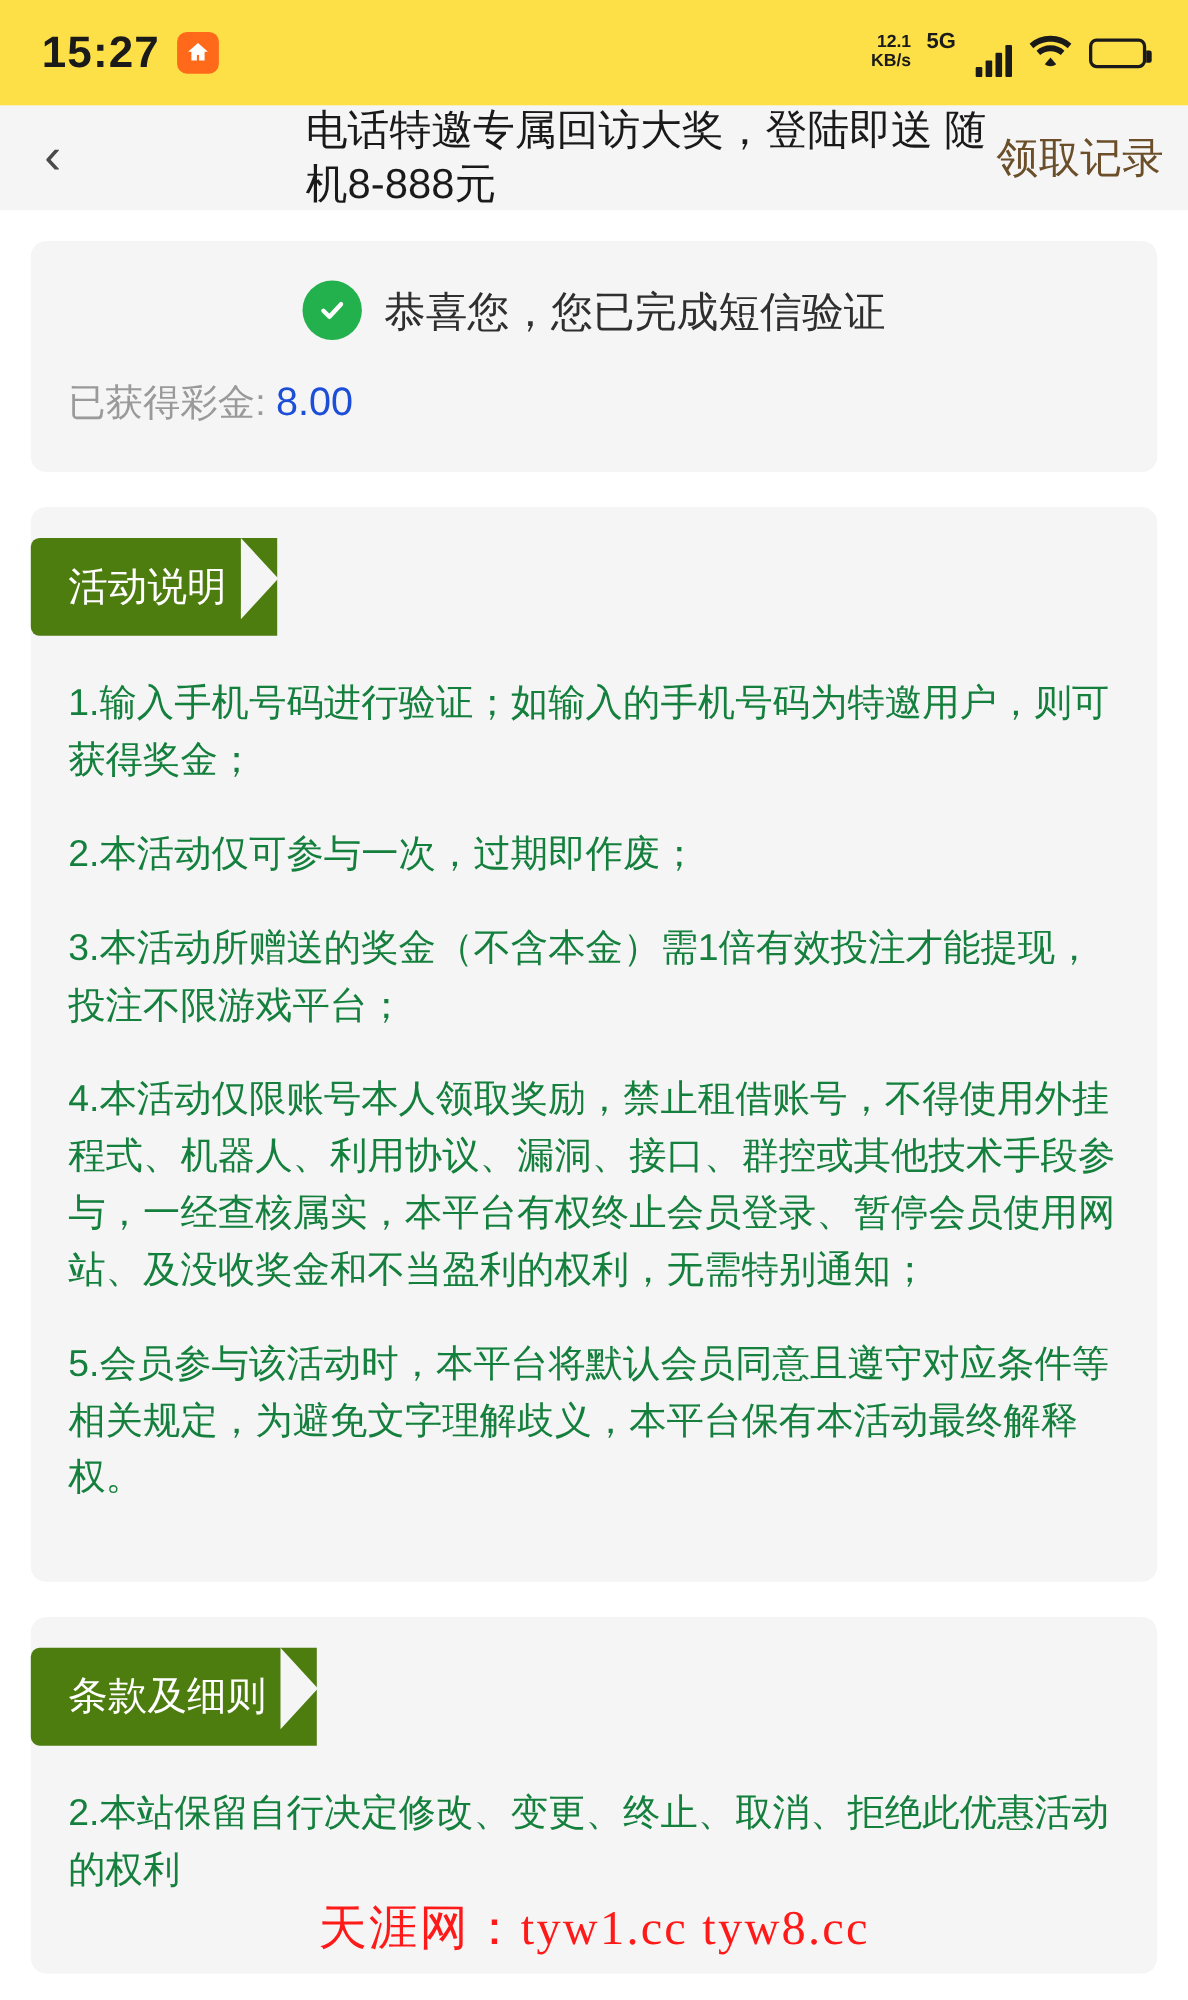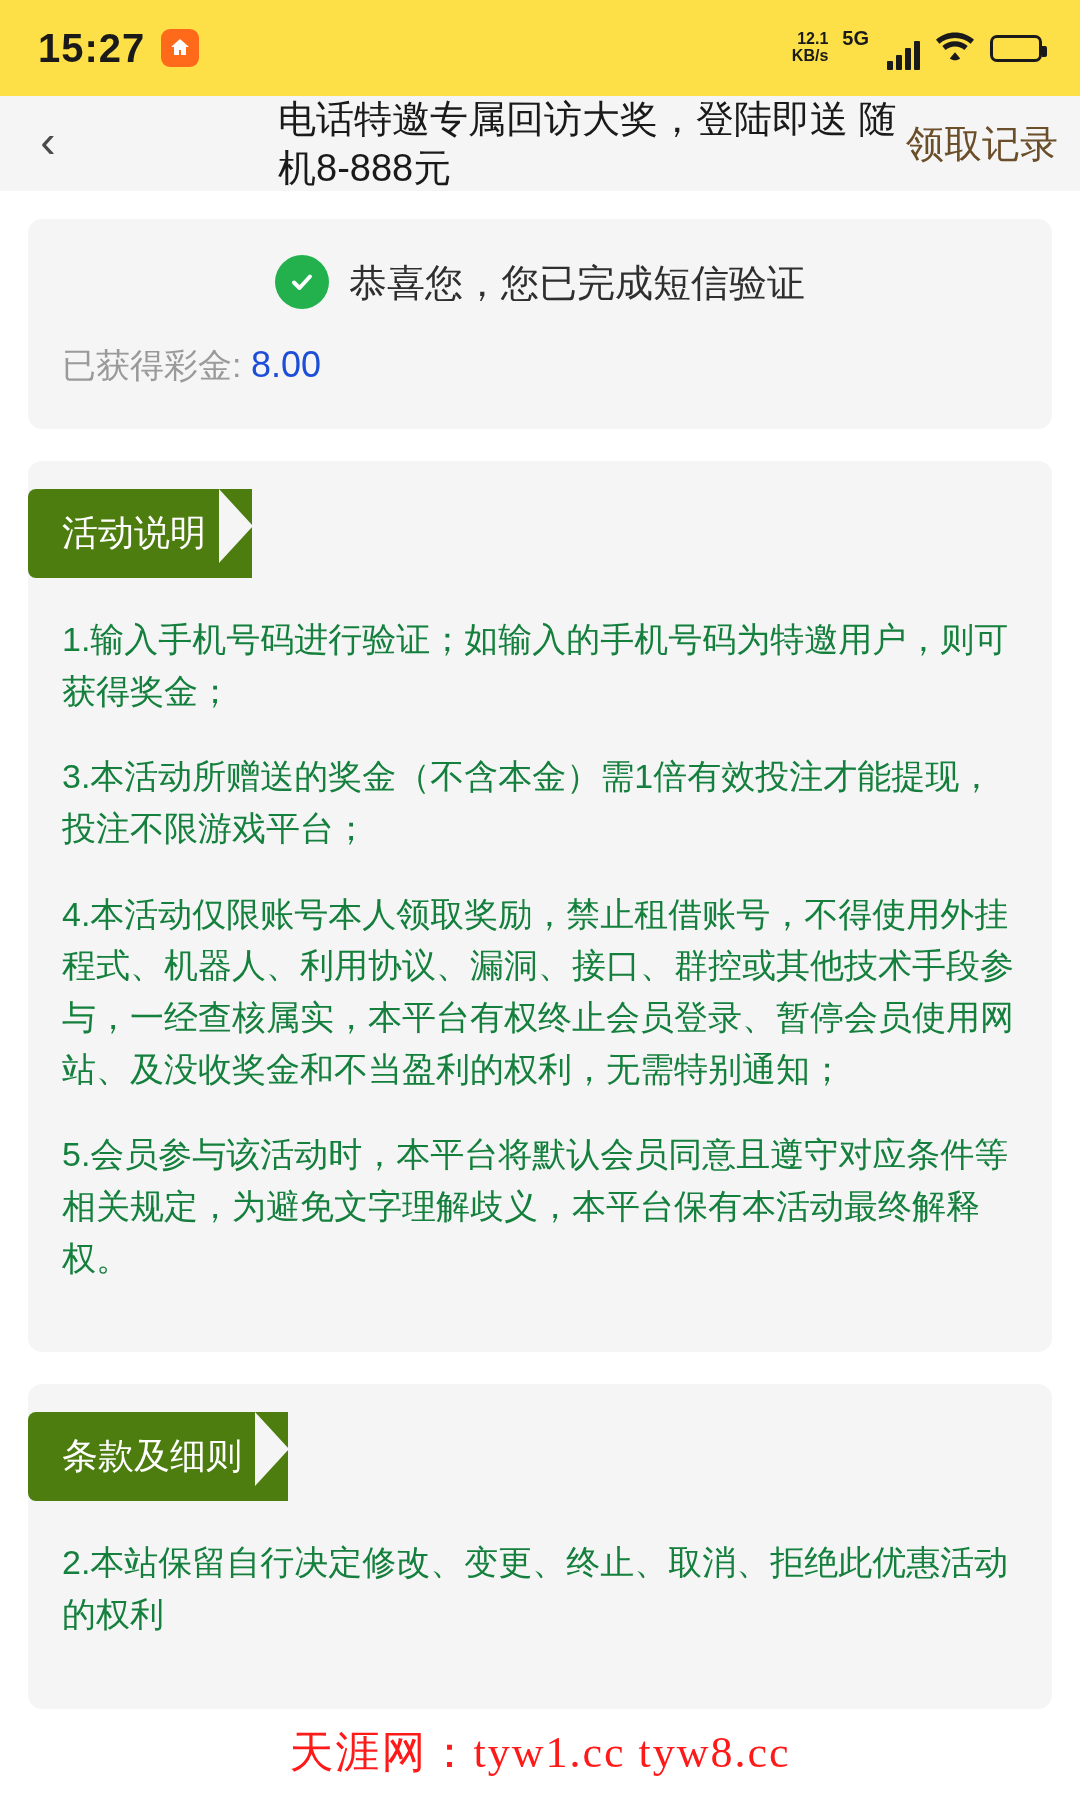--- a/index.html
+++ b/index.html
@@ -281,20 +281,21 @@
     </div>
     <div class="bonus-row">
       <span>已获得彩金:</span>
       <span class="bonus-amount">8.00</span>
     </div>
   </div>
 
   <div class="section">
     <div class="ribbon">活动说明</div>
     <p class="para">1.输入手机号码进行验证；如输入的手机号码为特邀用户，则可获得奖金；</p>
+    <p class="para">2.本活动仅可参与一次，过期即作废；</p>
     <p class="para">3.本活动所赠送的奖金（不含本金）需1倍有效投注才能提现，投注不限游戏平台；</p>
     <p class="para">4.本活动仅限账号本人领取奖励，禁止租借账号，不得使用外挂程式、机器人、利用协议、漏洞、接口、群控或其他技术手段参与，一经查核属实，本平台有权终止会员登录、暂停会员使用网站、及没收奖金和不当盈利的权利，无需特别通知；</p>
     <p class="para">5.会员参与该活动时，本平台将默认会员同意且遵守对应条件等相关规定，为避免文字理解歧义，本平台保有本活动最终解释权。</p>
   </div>
 
   <div class="section">
     <div class="ribbon">条款及细则</div>
     <p class="para">2.本站保留自行决定修改、变更、终止、取消、拒绝此优惠活动的权利</p>
   </div>
 

